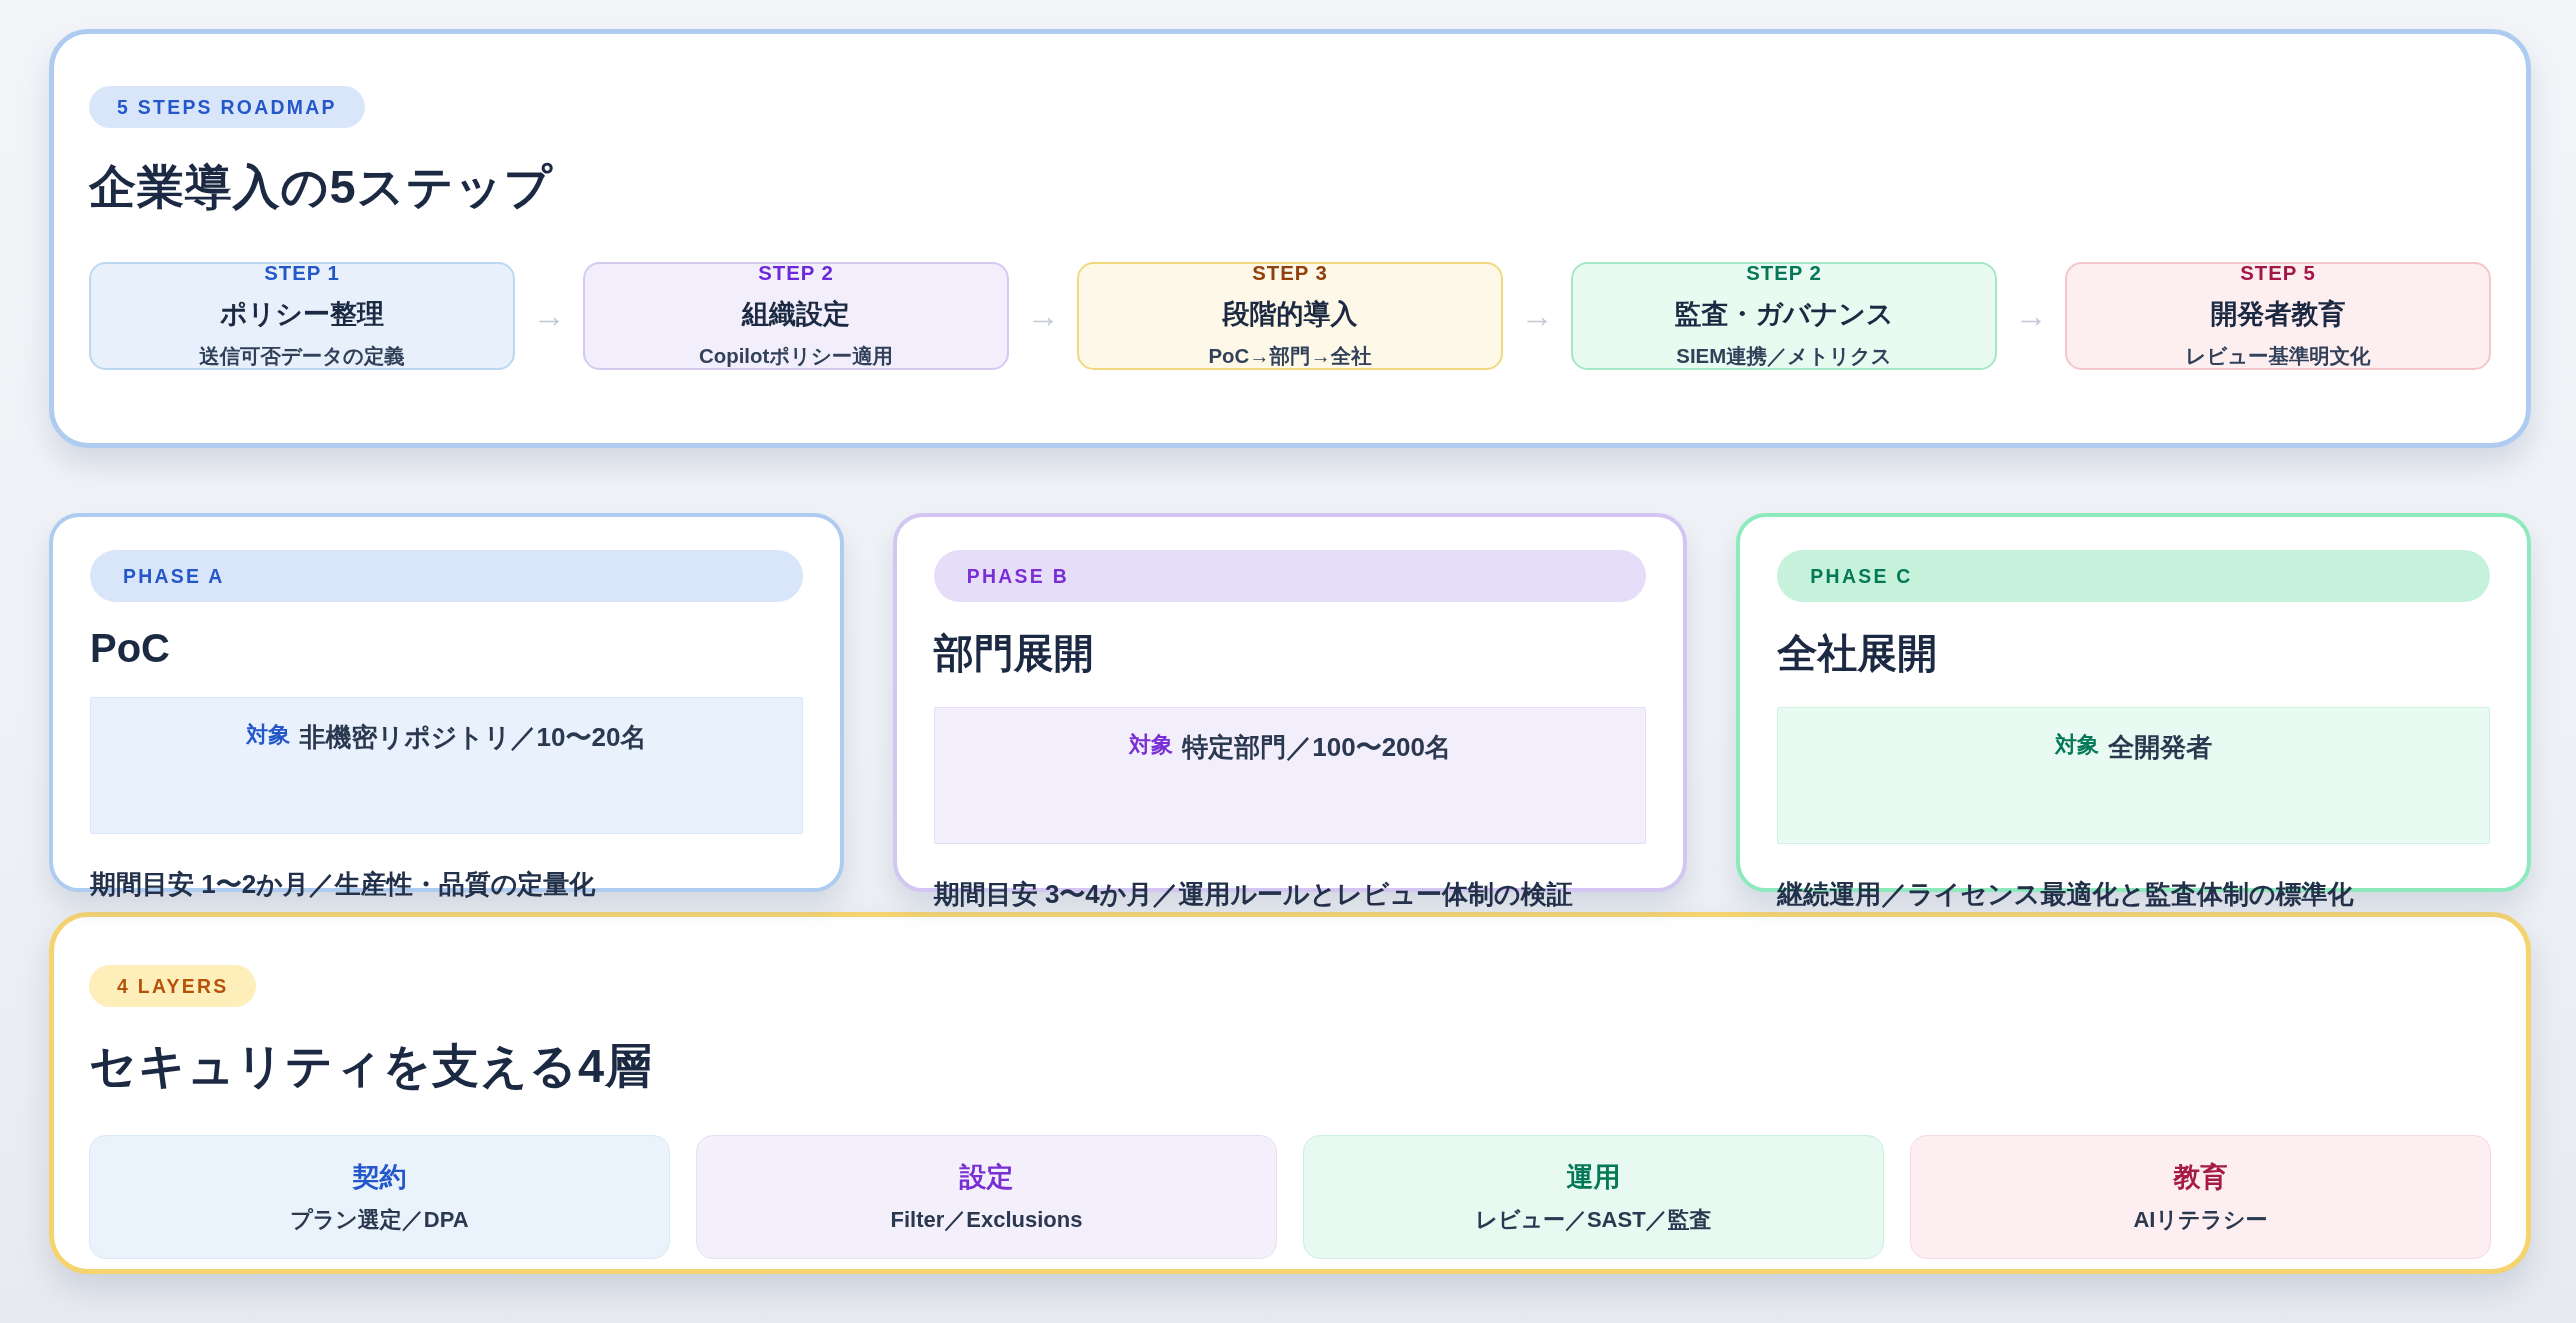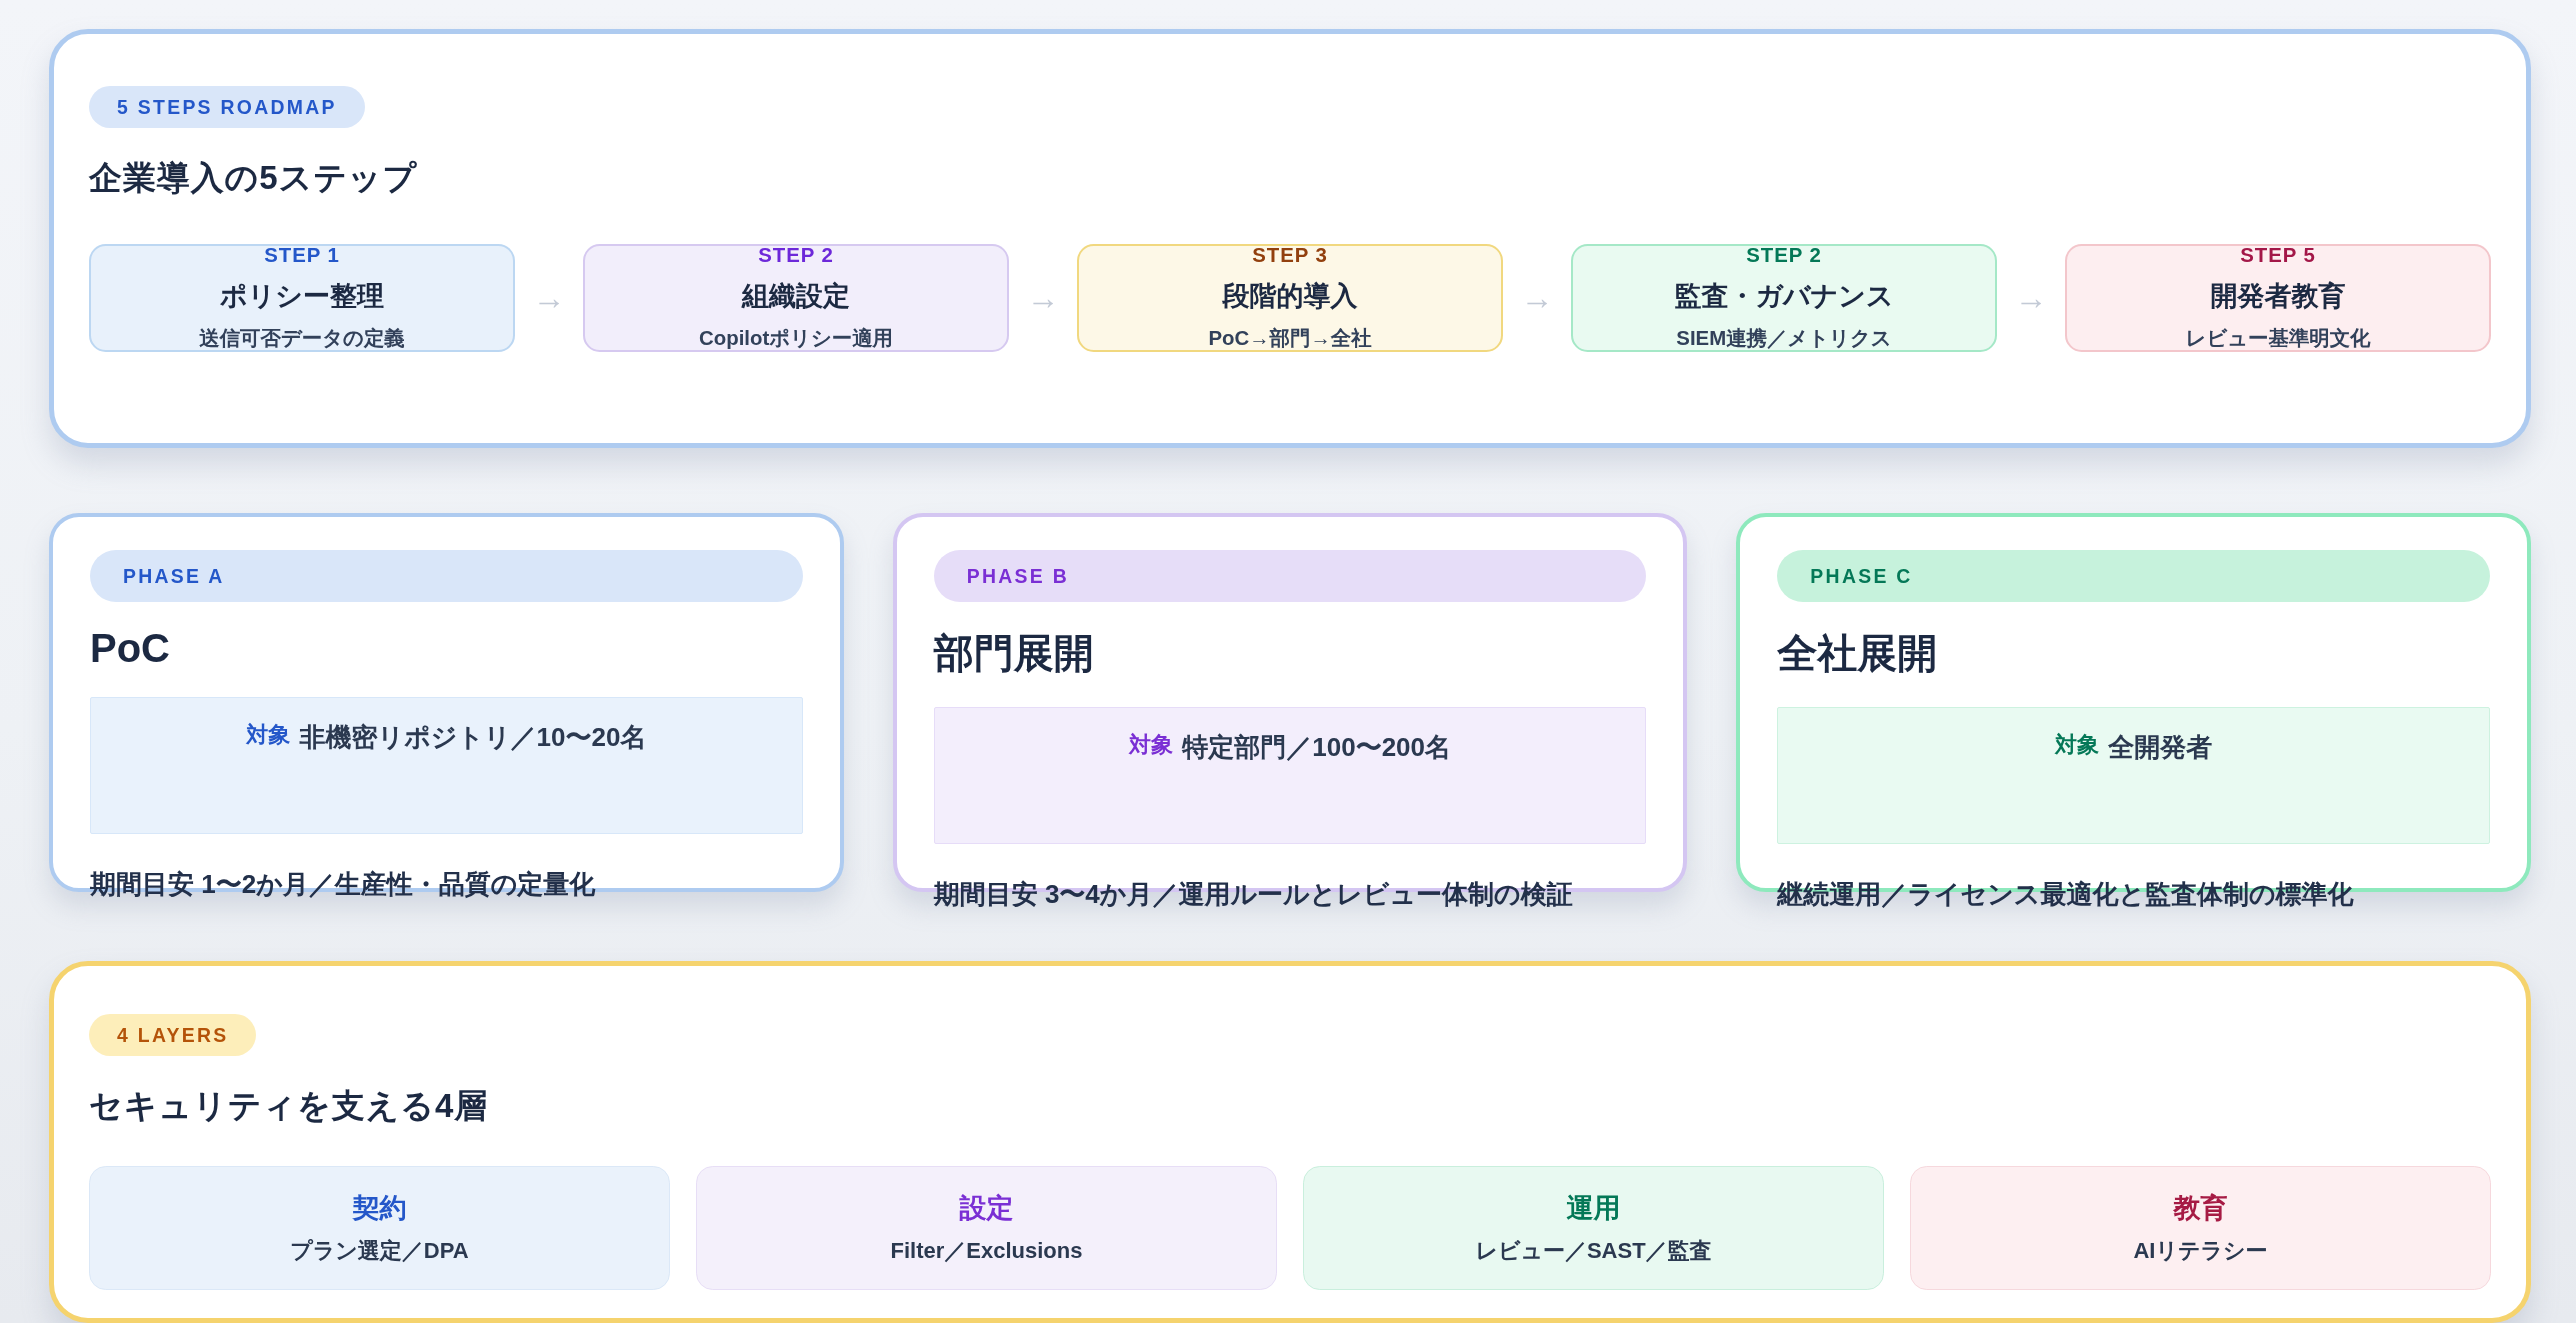--- a/index.html
+++ b/index.html
@@ -14,35 +14,35 @@
   
   .panel {
     width: 2482px;
     background: #ffffff;
     border: 5.6px solid transparent;
     border-radius: 39px;
     box-shadow: 0 16.7px 28px rgba(140,152,175,0.28);
     padding: 52px 35px 0 35px;
   }
   .panel-roadmap { height: 419px; }
-  .panel-layers  { height: 362px; margin-top: 69px; padding-top: 48px; }
+  .panel-layers  { height: 362px; margin-top: 20px; padding-top: 48px; }
 
   .badge {
     display: inline-flex;
     align-items: center;
     height: 42px;
     padding: 0 28px;
     border-radius: 21px;
     font-size: 19.4px;
     font-weight: 800;
     letter-spacing: 2.3px;
   }
   .sec-title {
     margin-top: 28px;
-    font-size: 33px;
+    font-size: 47px;
     font-weight: 800;
     color: #1c2942;
     letter-spacing: 0.9px;
   }
 
   
   .steps-row { margin-top: 43px; display: flex; align-items: stretch; height: 108px; }
   .step {
     flex: 1;
     background: var(--bg);

